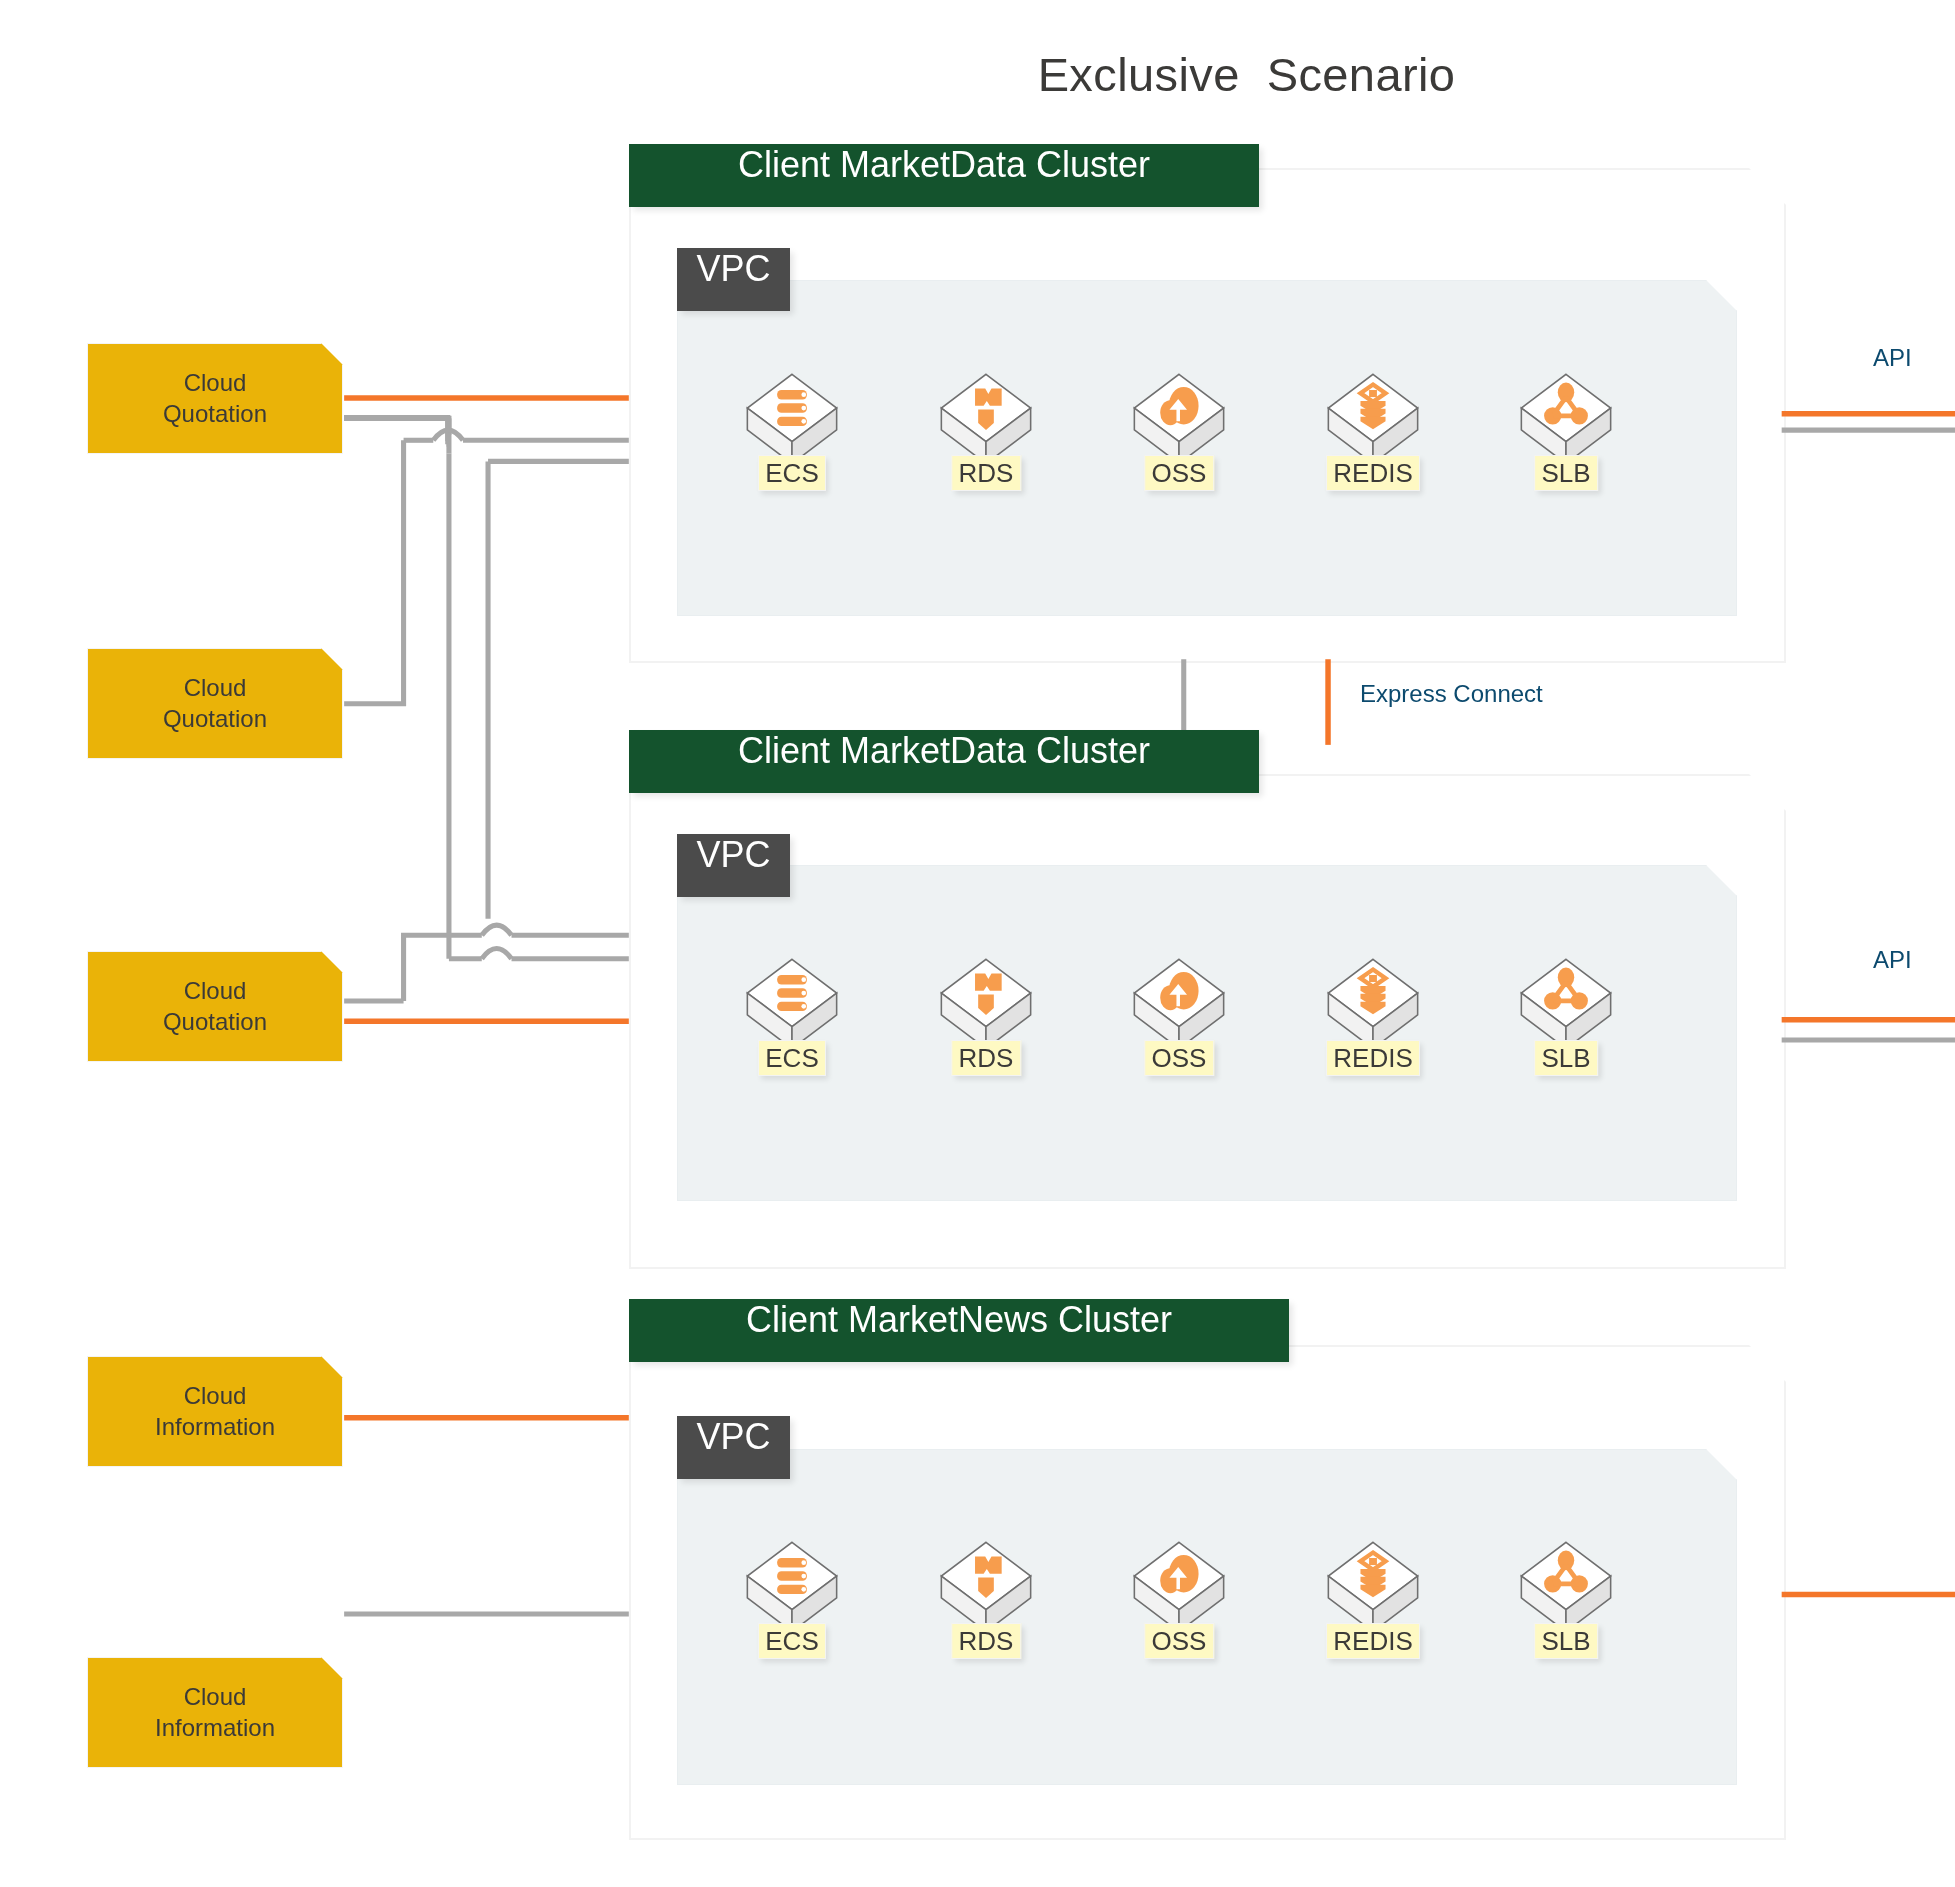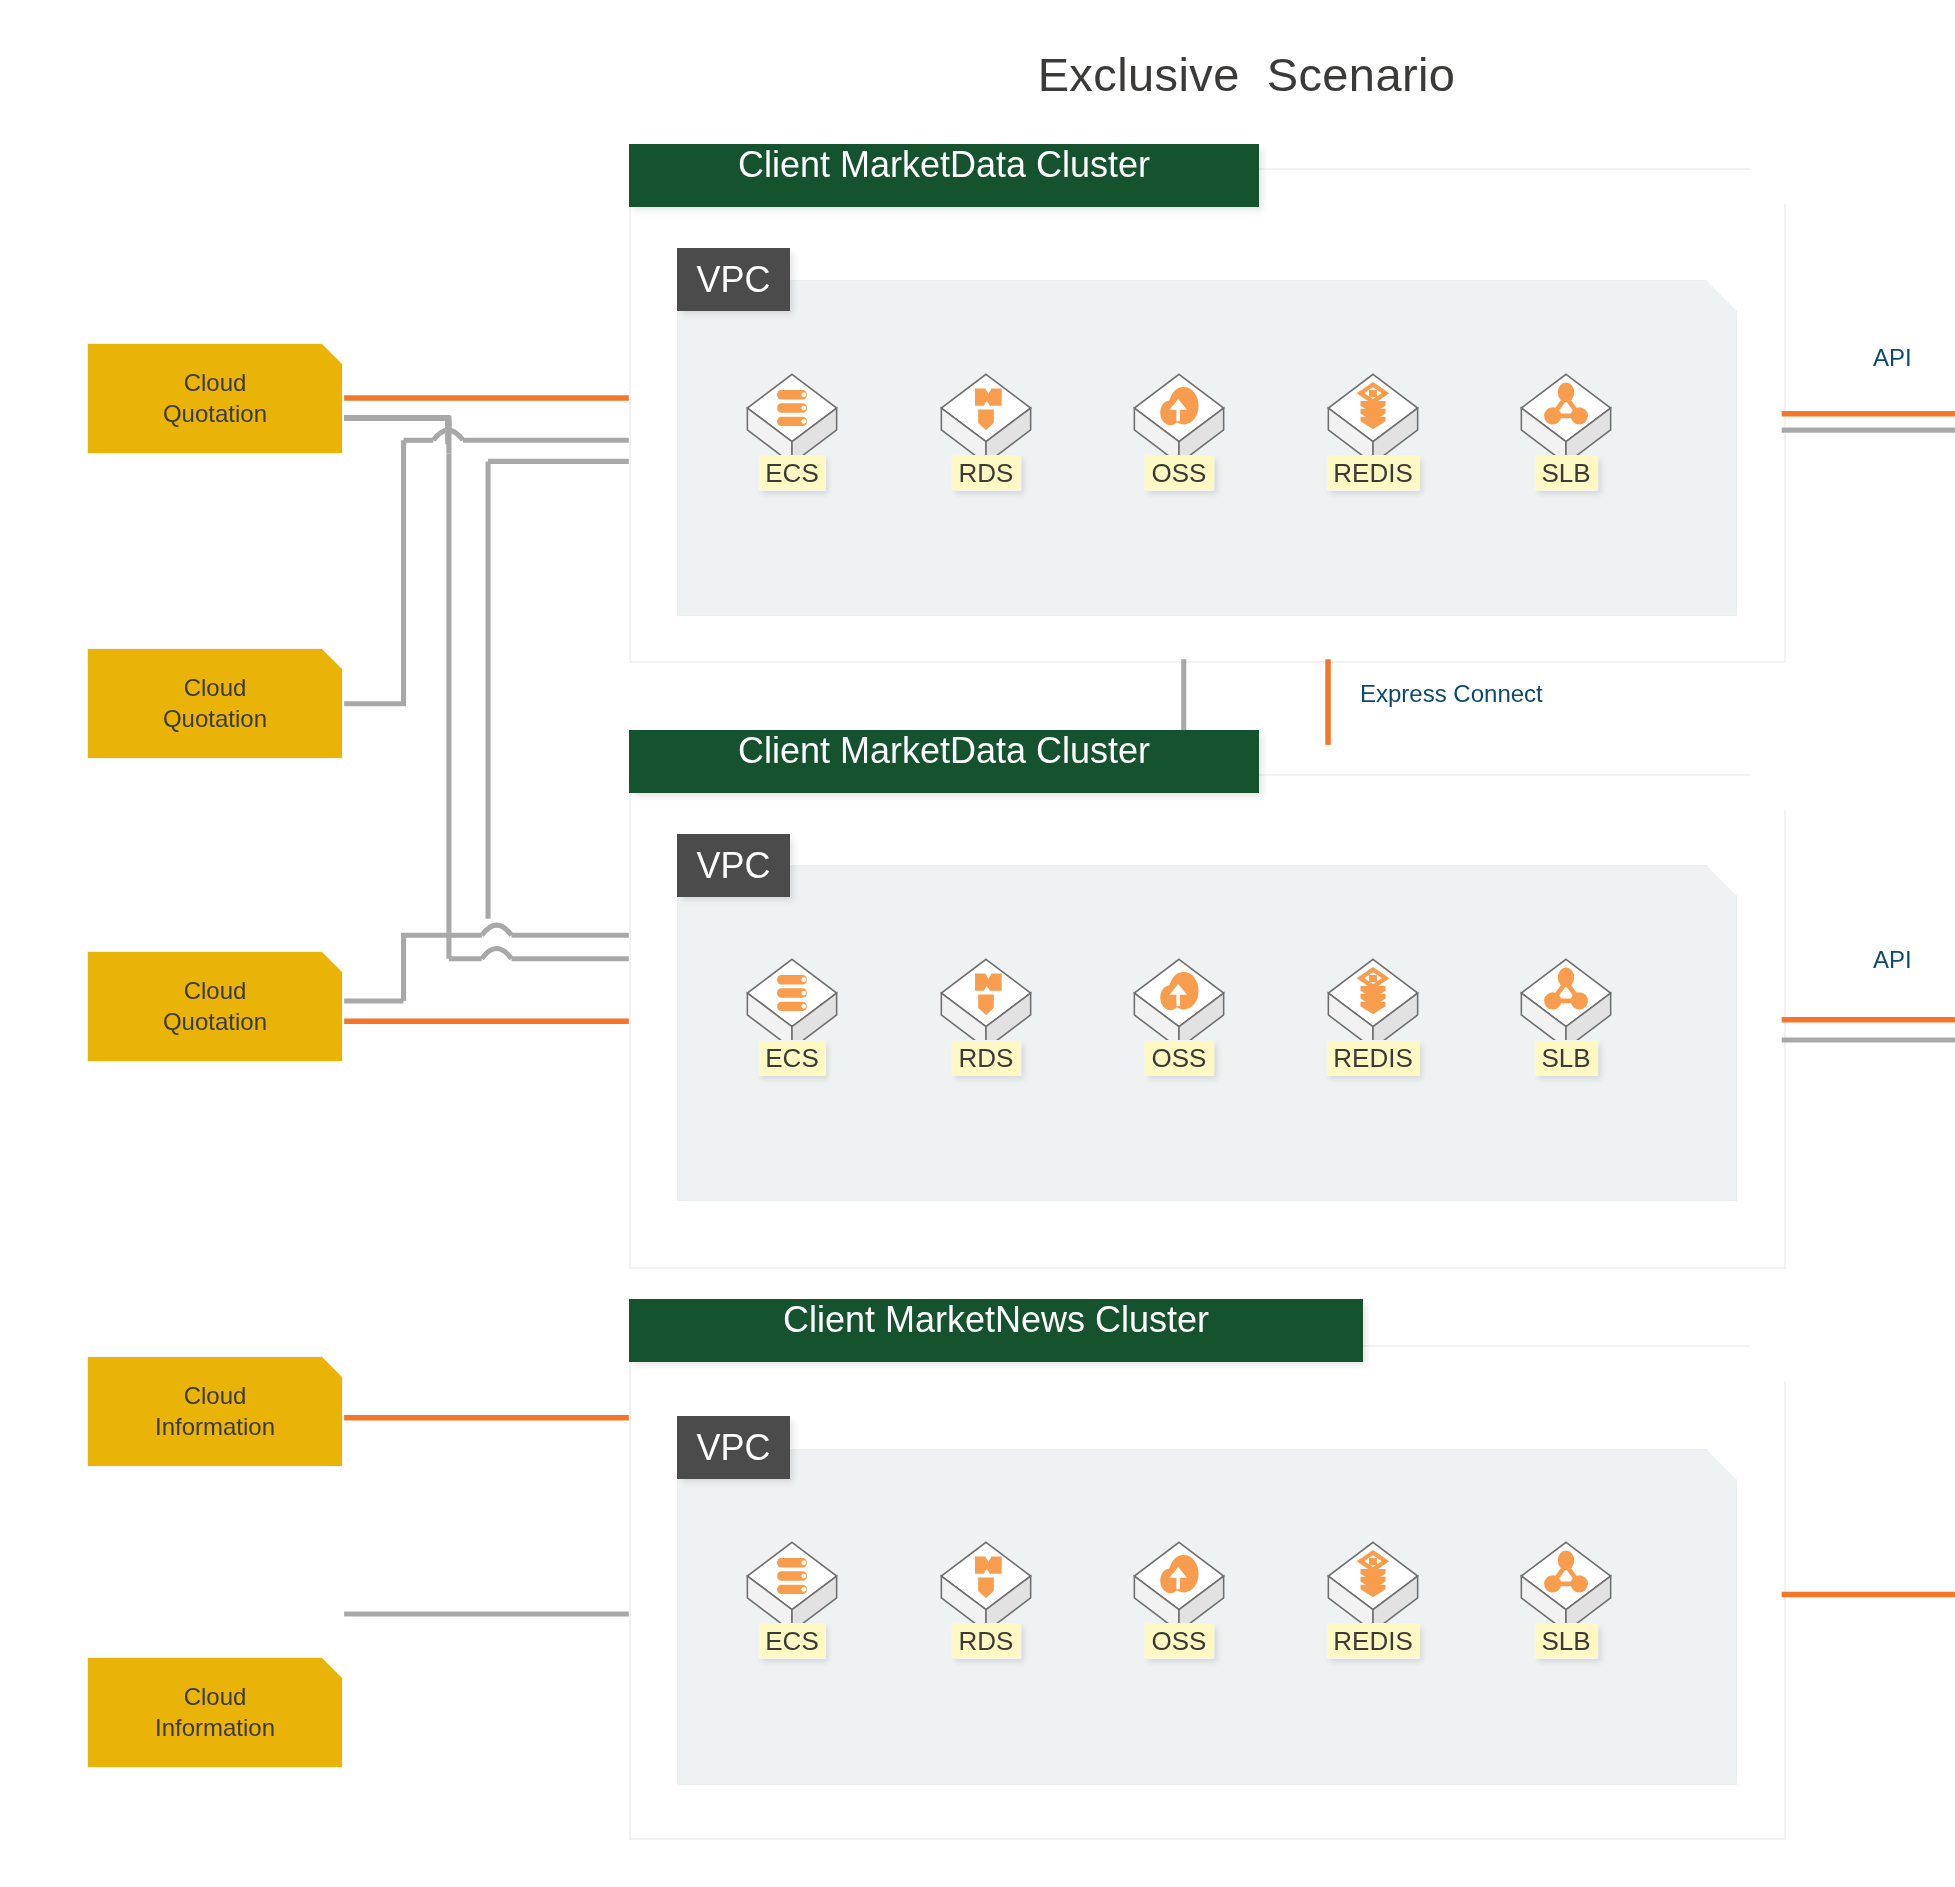--- a/index.html
+++ b/index.html
@@ -28,21 +28,21 @@
   }
   
   .vpc{
     position:absolute;background:#eef2f3;
     border:1.6px solid #e9eef0;
     box-shadow:5.5px 5.5px 8.6px rgba(0,0,0,0.05);
     clip-path:polygon(0 0, calc(100% - 31px) 0, 100% 31px, 100% 100%, 0 100%);
   }
   .vpc-hdr{
     position:absolute;background:#4b4b4b;color:#ffffff;
-    display:flex;align-items:center;justify-content:center;
+    display:flex;justify-content:center;
     font-size:36px;white-space:nowrap;
     box-shadow:3.9px 3.9px 6.3px rgba(0,0,0,0.10);
     z-index:8;
   }
 
   
   .svc{position:absolute;width:94px;}
   .svc .cube{position:relative;width:94px;height:94px;}
   .svc .cube svg{display:block;width:94px;height:94px;}
   .svc .cap{
@@ -328,21 +328,21 @@
           <ellipse cx="86" cy="112" rx="22" ry="22"></ellipse>
           <ellipse cx="154" cy="112" rx="22" ry="22"></ellipse>
           <path d="M120 64 L88 108 M120 64 L152 108 M88 112 H152" stroke="#f79d4d" stroke-width="12" fill="none"></path>
         </g>
       </svg>
     </div>
     <div class="cap">SLB</div>
   </div>
 
   <div class="cluster" style="left:629px;top:1345px;width:1153px;height:491px;"></div>
-  <div class="cluster-hdr" style="left:629px;top:1299px;width:734px;height:63px;">
+  <div class="cluster-hdr" style="left:629px;top:1299px;width:660px;height:63px;">
     <span>Client MarketNews Cluster</span>
   </div>
   <div class="vpc" style="left:677px;top:1449px;width:1058px;height:334px;"></div>
   <div class="vpc-hdr" style="left:677px;top:1416px;width:113px;height:63px;">
     <span>VPC</span>
   </div>
 
   <div class="svc" style="left:745px;top:1540px;">
     <div class="cube">
       <svg viewBox="0 0 240 240">

